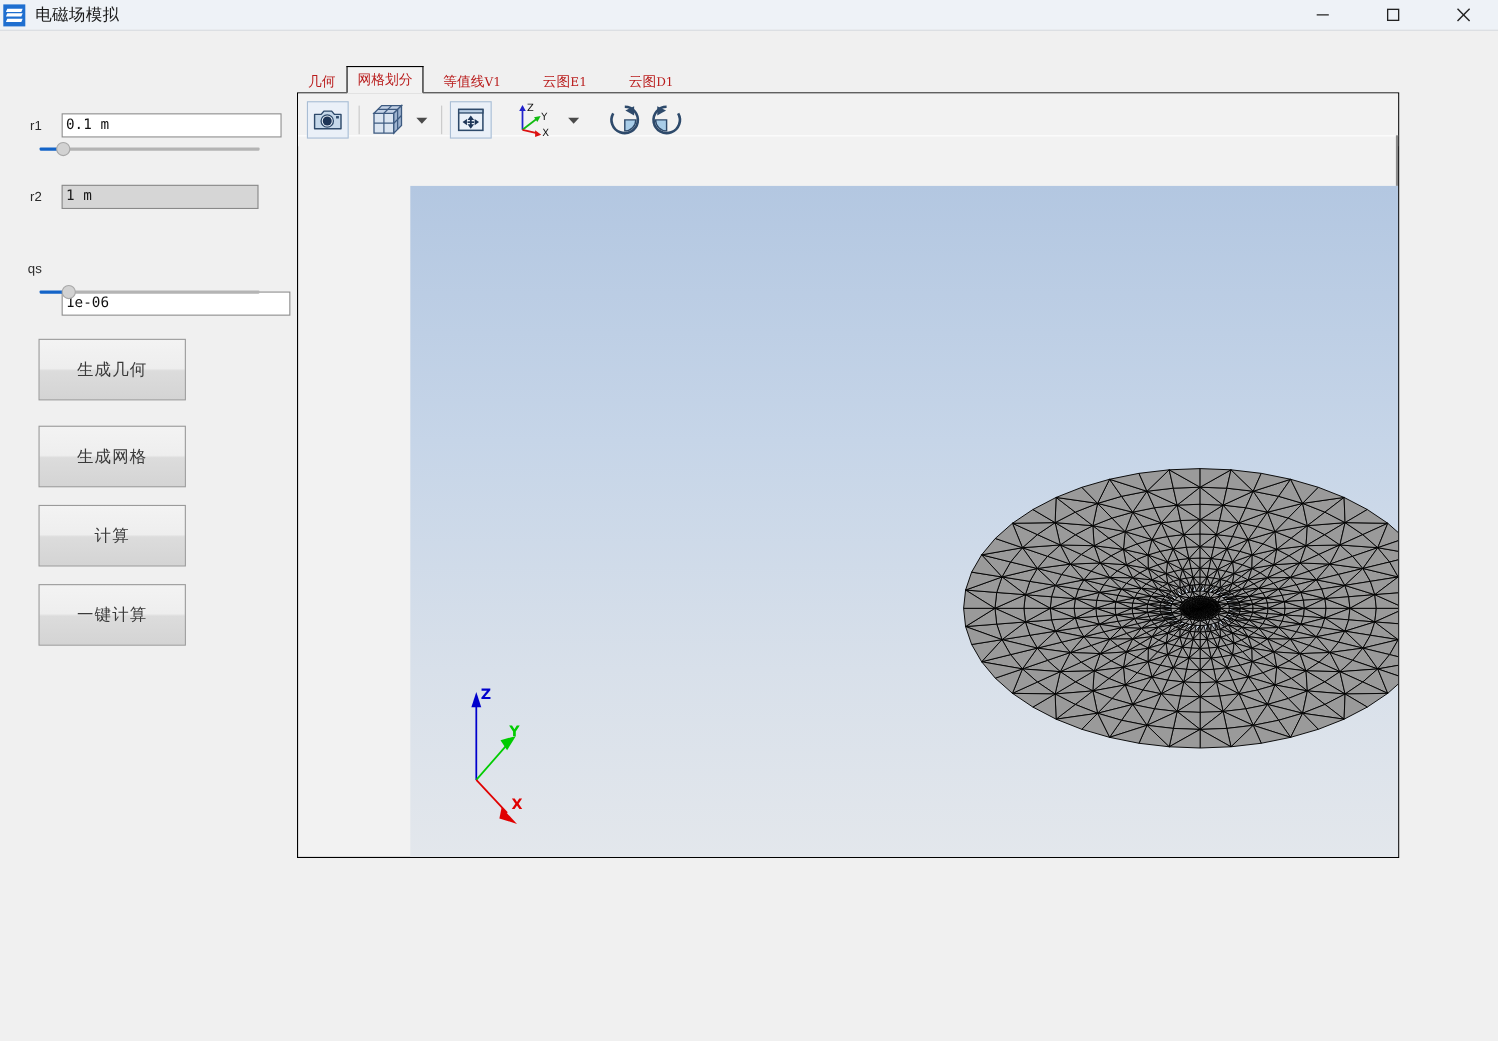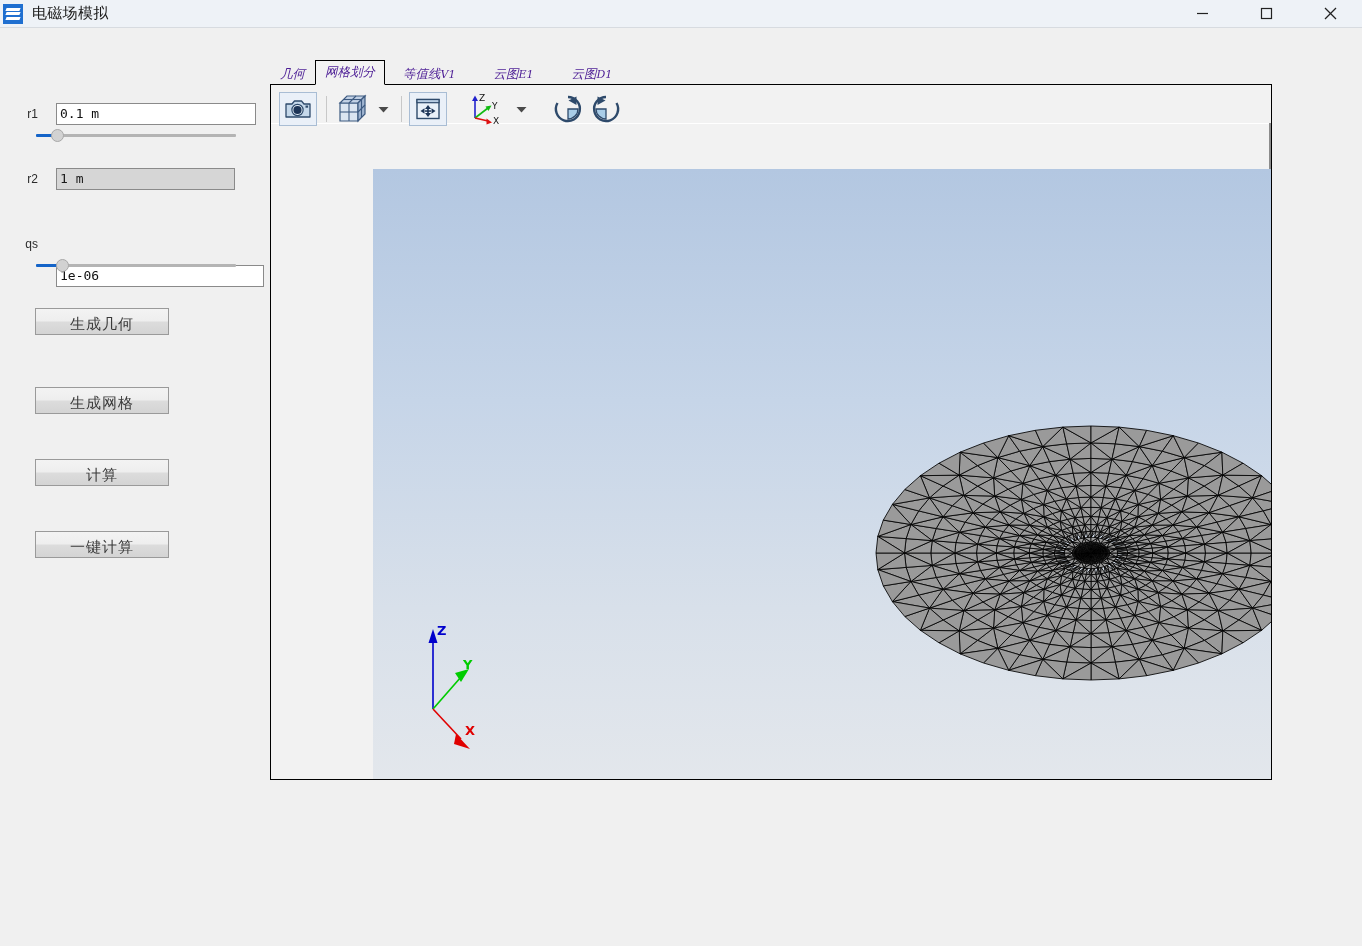--- a/index.html
+++ b/index.html
@@ -117,53 +117,52 @@
     width: 13px; height: 13px;
     border-radius: 50%;
     background: #d2d2d2;
     border: 1px solid #a8a8a8;
     box-sizing: border-box;
   }
 
   .action-btn {
     position: absolute;
     left: 35px;
-    width: 134px; height: 27px;
+    width: 134px; height: 56px;
     box-sizing: border-box;
     border: 1px solid #9a9a9a;
     background: linear-gradient(to bottom, #f3f3f3 0%, #eeeeee 48%, #dcdcdc 52%, #d4d4d4 100%);
     font-family: Liberation Mono, monospace;
     font-size: 15px;
     color: #3a3a3a;
     display: flex;
-    align-items: flex-end;
+    align-items: center;
     justify-content: center;
     letter-spacing: 1px;
   }
 
   
   #tabstrip {
     position: absolute;
     left: 270px; top: 61px;
     height: 24px;
     display: flex;
     align-items: flex-end;
   }
   .tab {
     height: 22px;
     box-sizing: border-box;
     padding: 0 9px;
     display: flex;
     align-items: center;
     font-size: 12.5px;
-    color: #4c1d95;
+    color: #b91c1c;
     background: transparent;
     border: 1px solid transparent;
     position: relative;
-    font-style: italic;
   }
   .tab .tab-sub {
     font-family: "DejaVu Serif", "Liberation Serif", serif;
     font-size: 11px;
   }
   .tab.selected {
     background: #f2f2f2;
     border: 1px solid #000000;
     border-bottom: 1px solid #f2f2f2;
     height: 25px;

